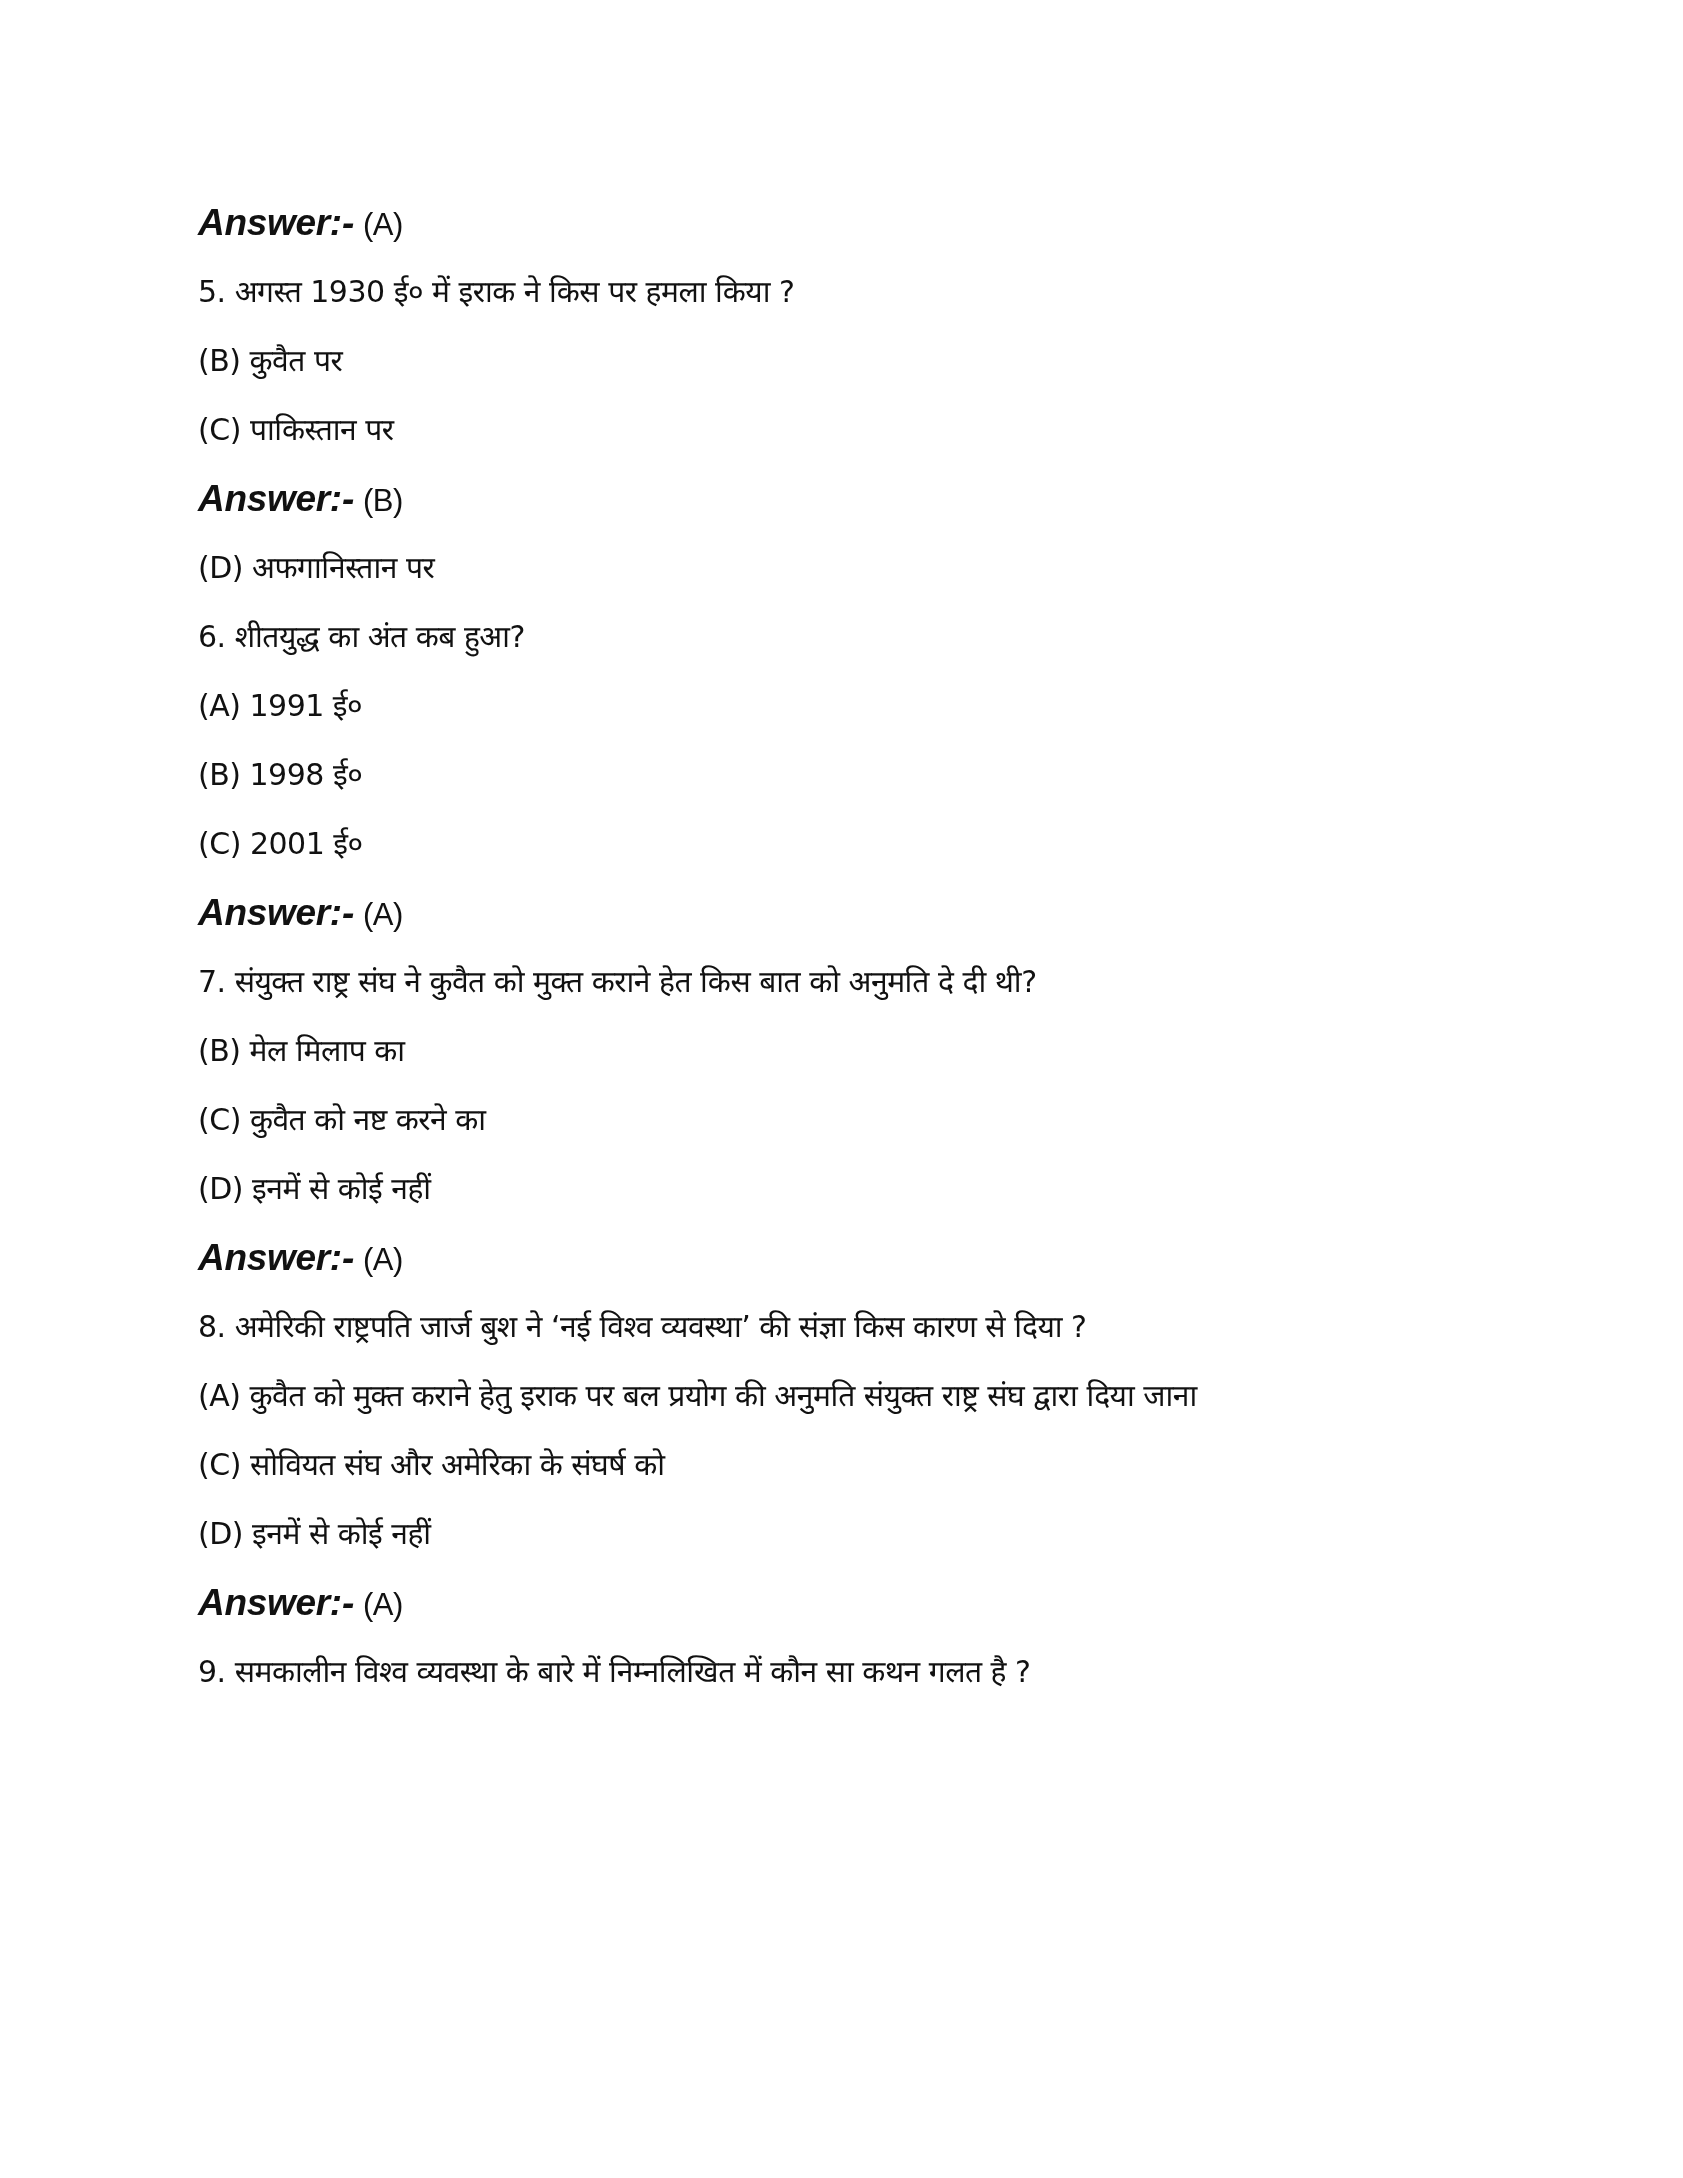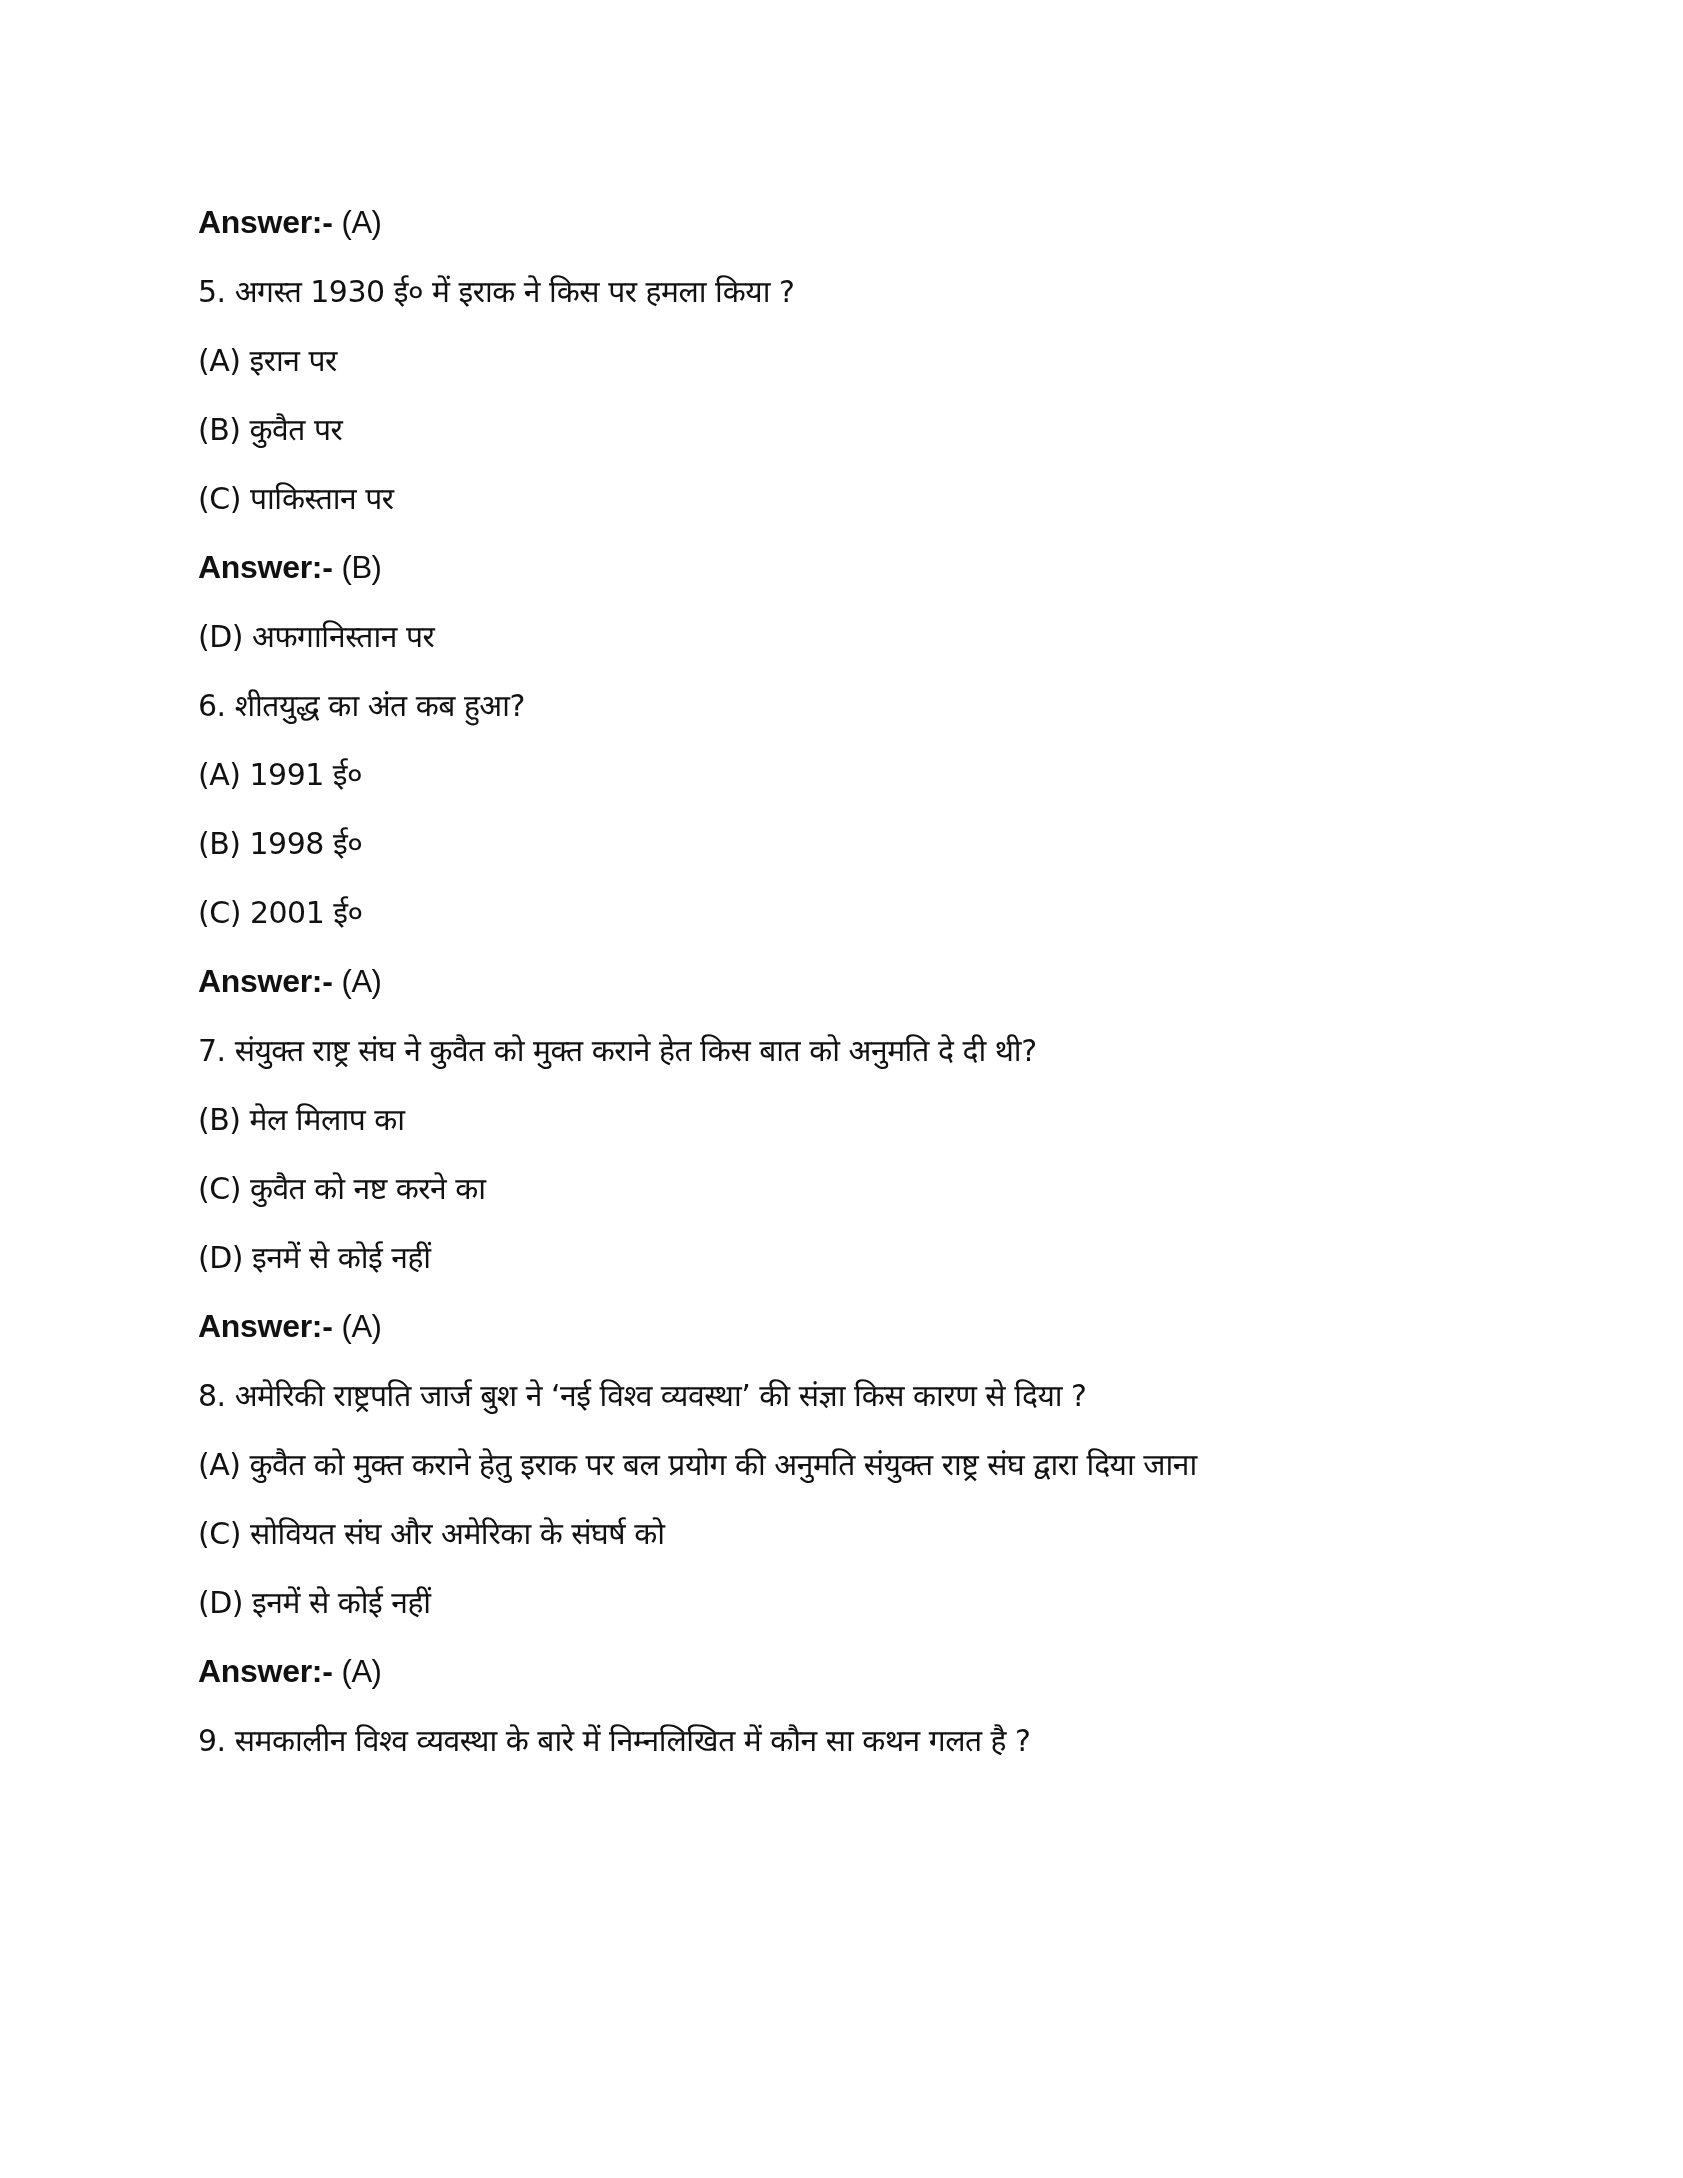--- a/index.html
+++ b/index.html
@@ -7,35 +7,34 @@
   .page {
     position: absolute; left: 198px; top: 188px; width: 1337px;
     font-family: "DejaVu Sans", "Liberation Sans", sans-serif;
     color: #111111;
   }
   .line {
     height: 69px; line-height: 69px;
     font-size: 30px; white-space: nowrap;
     letter-spacing: -0.5px;
   }
-  .answer-label { font-family: "Liberation Sans", sans-serif; font-weight: bold; font-size: 32px; letter-spacing: -0.3px; }
+  .answer-label { font-family: "Liberation Sans", sans-serif; font-weight: bold; font-size: 37px; letter-spacing: -0.3px; font-style: italic; }
   .answer-value { font-family: "Liberation Sans", sans-serif; font-size: 31px; }
 </style>
 </head>
 <body>
 
 <div class="page">
 
   <div class="line">
     <span class="answer-label">Answer:-</span>
     <span class="answer-value">(A)</span>
   </div>
 
   <div class="line">5. अगस्त 1930 ई० में इराक ने किस पर हमला किया ?</div>
-  <div class="line">(A) इरान पर</div>
   <div class="line">(B) कुवैत पर</div>
   <div class="line">(C) पाकिस्तान पर</div>
   <div class="line">
     <span class="answer-label">Answer:-</span>
     <span class="answer-value">(B)</span>
   </div>
   <div class="line">(D) अफगानिस्तान पर</div>
 
   <div class="line">6. शीतयुद्ध का अंत कब हुआ?</div>
   <div class="line">(A) 1991 ई०</div>

